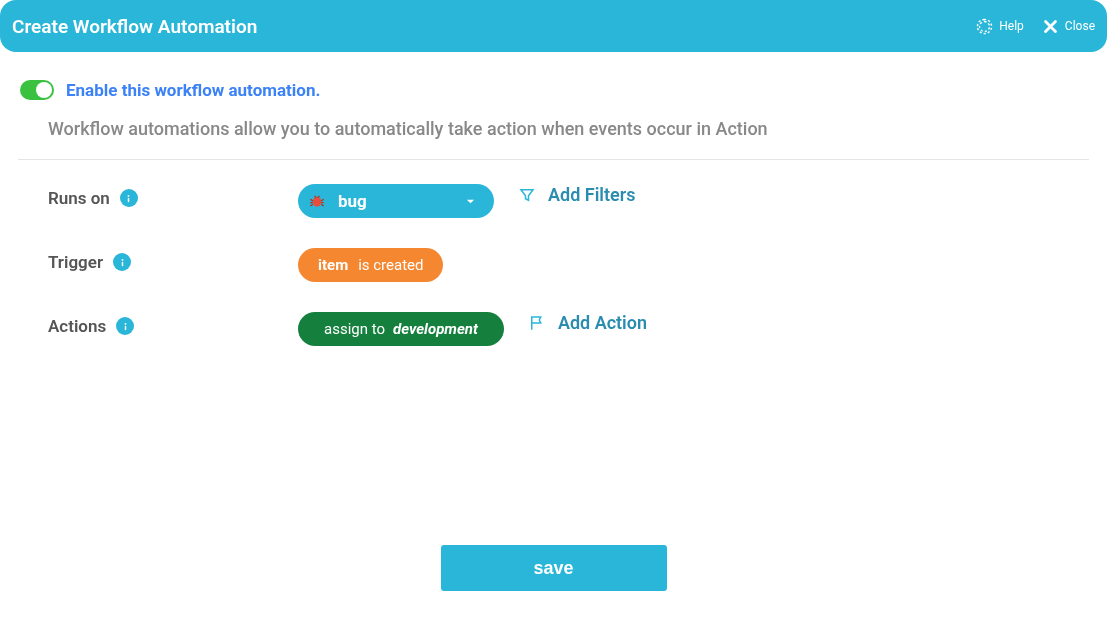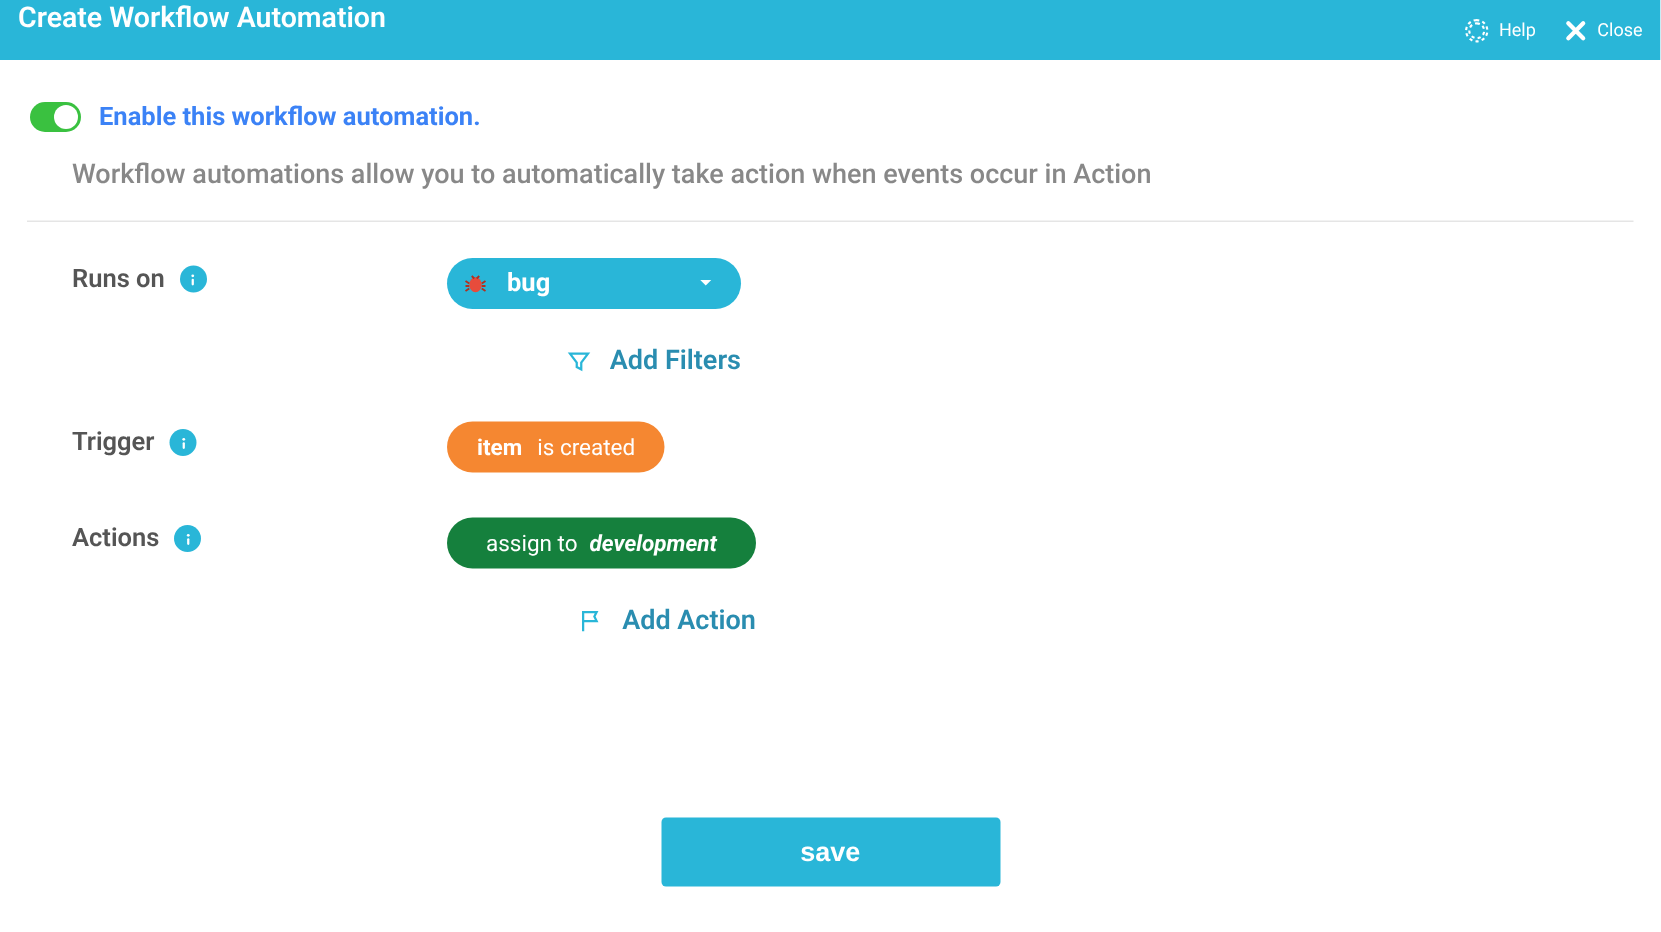--- a/index.html
+++ b/index.html
@@ -6,24 +6,26 @@
   body {
     font-family: -apple-system, BlinkMacSystemFont, "Segoe UI", Roboto, "Helvetica Neue", Arial, sans-serif;
     background: #fff;
     width: 1107px;
     height: 621px;
     overflow: hidden;
   }
   .header {
     background: #29b6d8;
     color: #fff;
-    height: 40px;
-    display: flex;
+    height: 52px;
+    display: flex;
+    align-items: center;
     padding: 0 12px;
     justify-content: space-between;
+    border-radius: 16px;
   }
   .header-title {
     font-size: 19px;
     font-weight: 600;
   }
   .header-actions {
     display: flex;
     gap: 18px;
     align-items: center;
   }
@@ -108,23 +110,22 @@
     background: #29b6d8;
     display: inline-flex;
     align-items: center;
     justify-content: center;
     cursor: pointer;
   }
   .info-icon svg { width: 9px; height: 9px; fill: #fff; }
 
   .row-body {
     display: flex;
-    align-items: flex-end;
+    align-items: flex-start;
     gap: 24px;
-    flex-direction: column;
   }
 
   .pill {
     height: 34px;
     border-radius: 20px;
     display: flex;
     align-items: center;
     padding: 0 20px;
     color: #fff;
     font-size: 15px;

